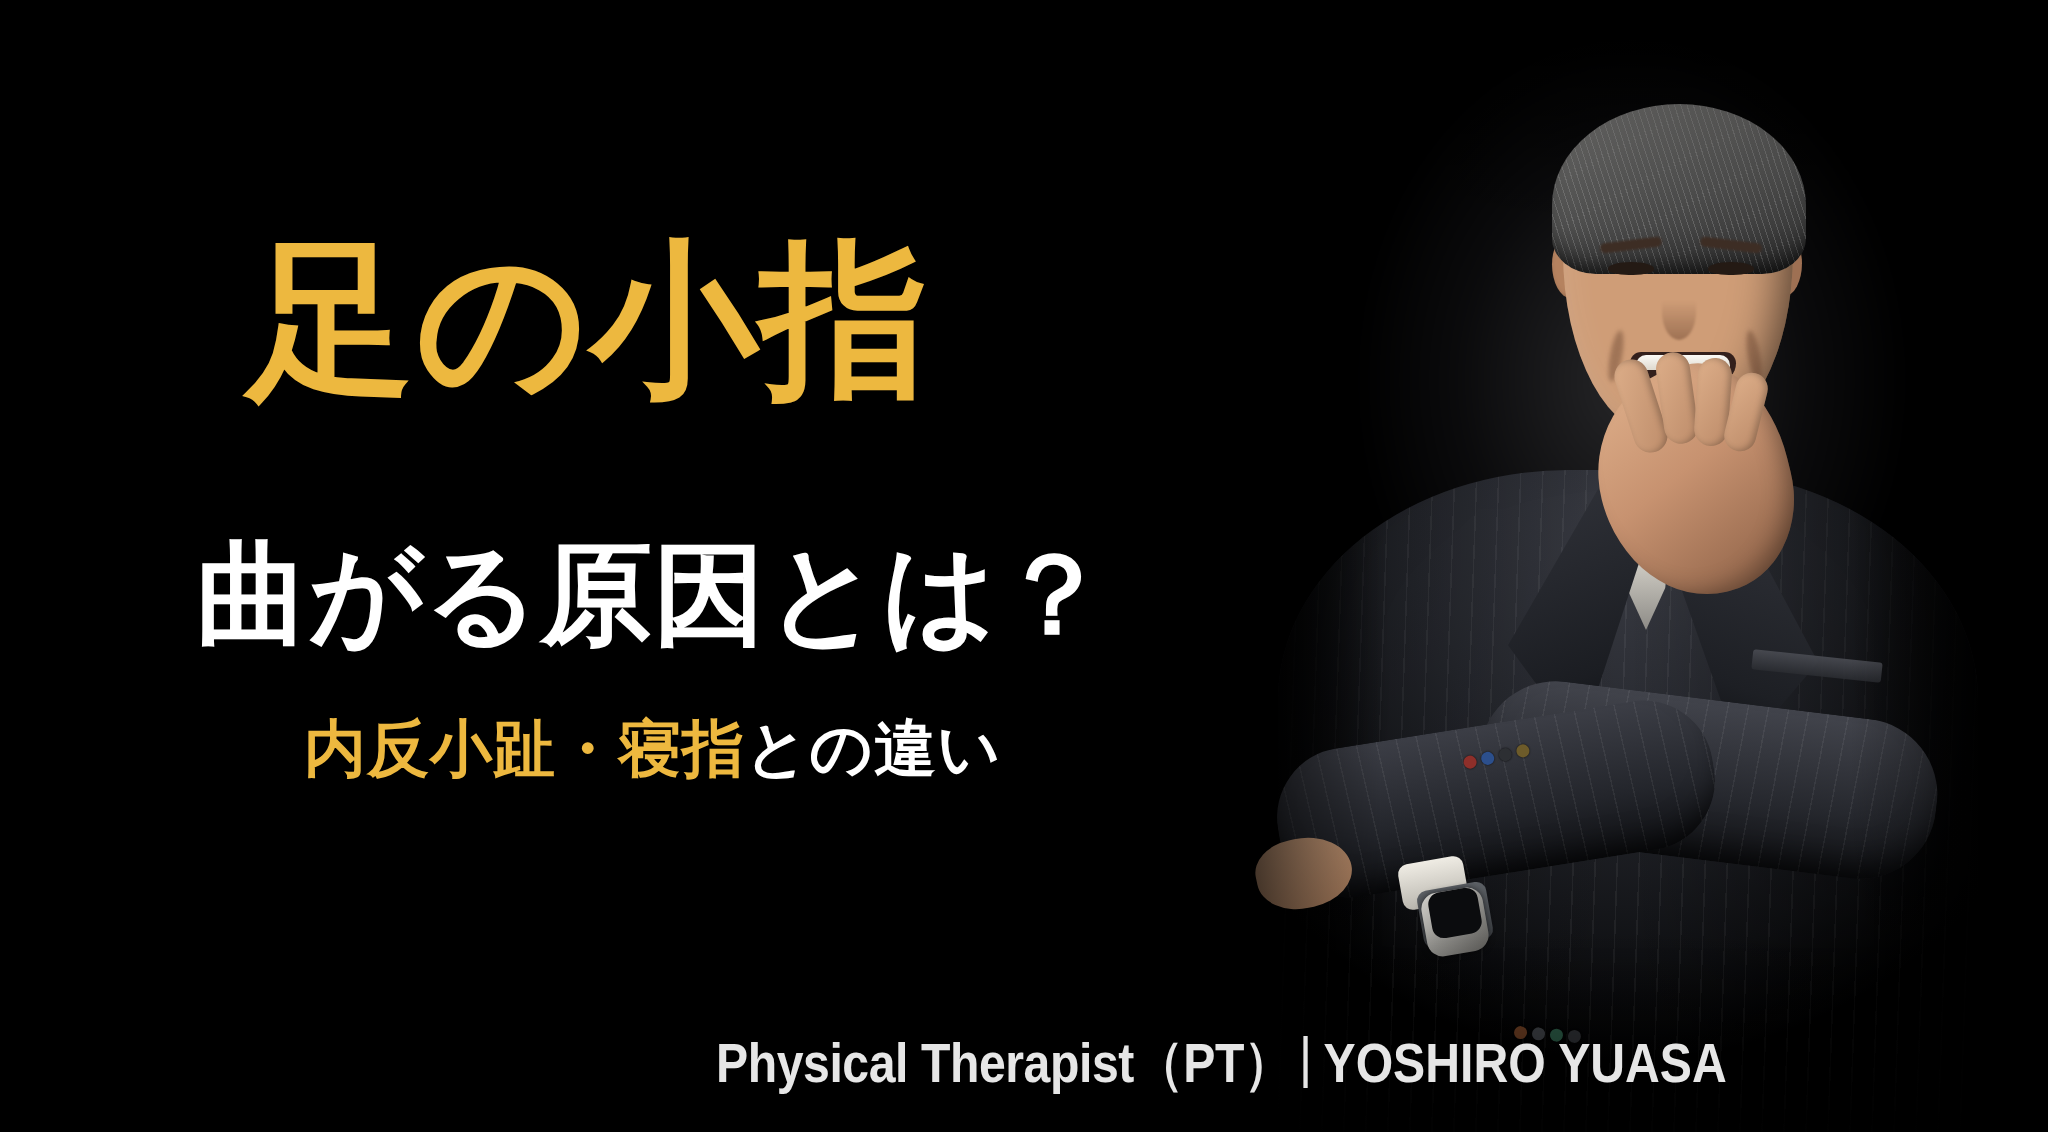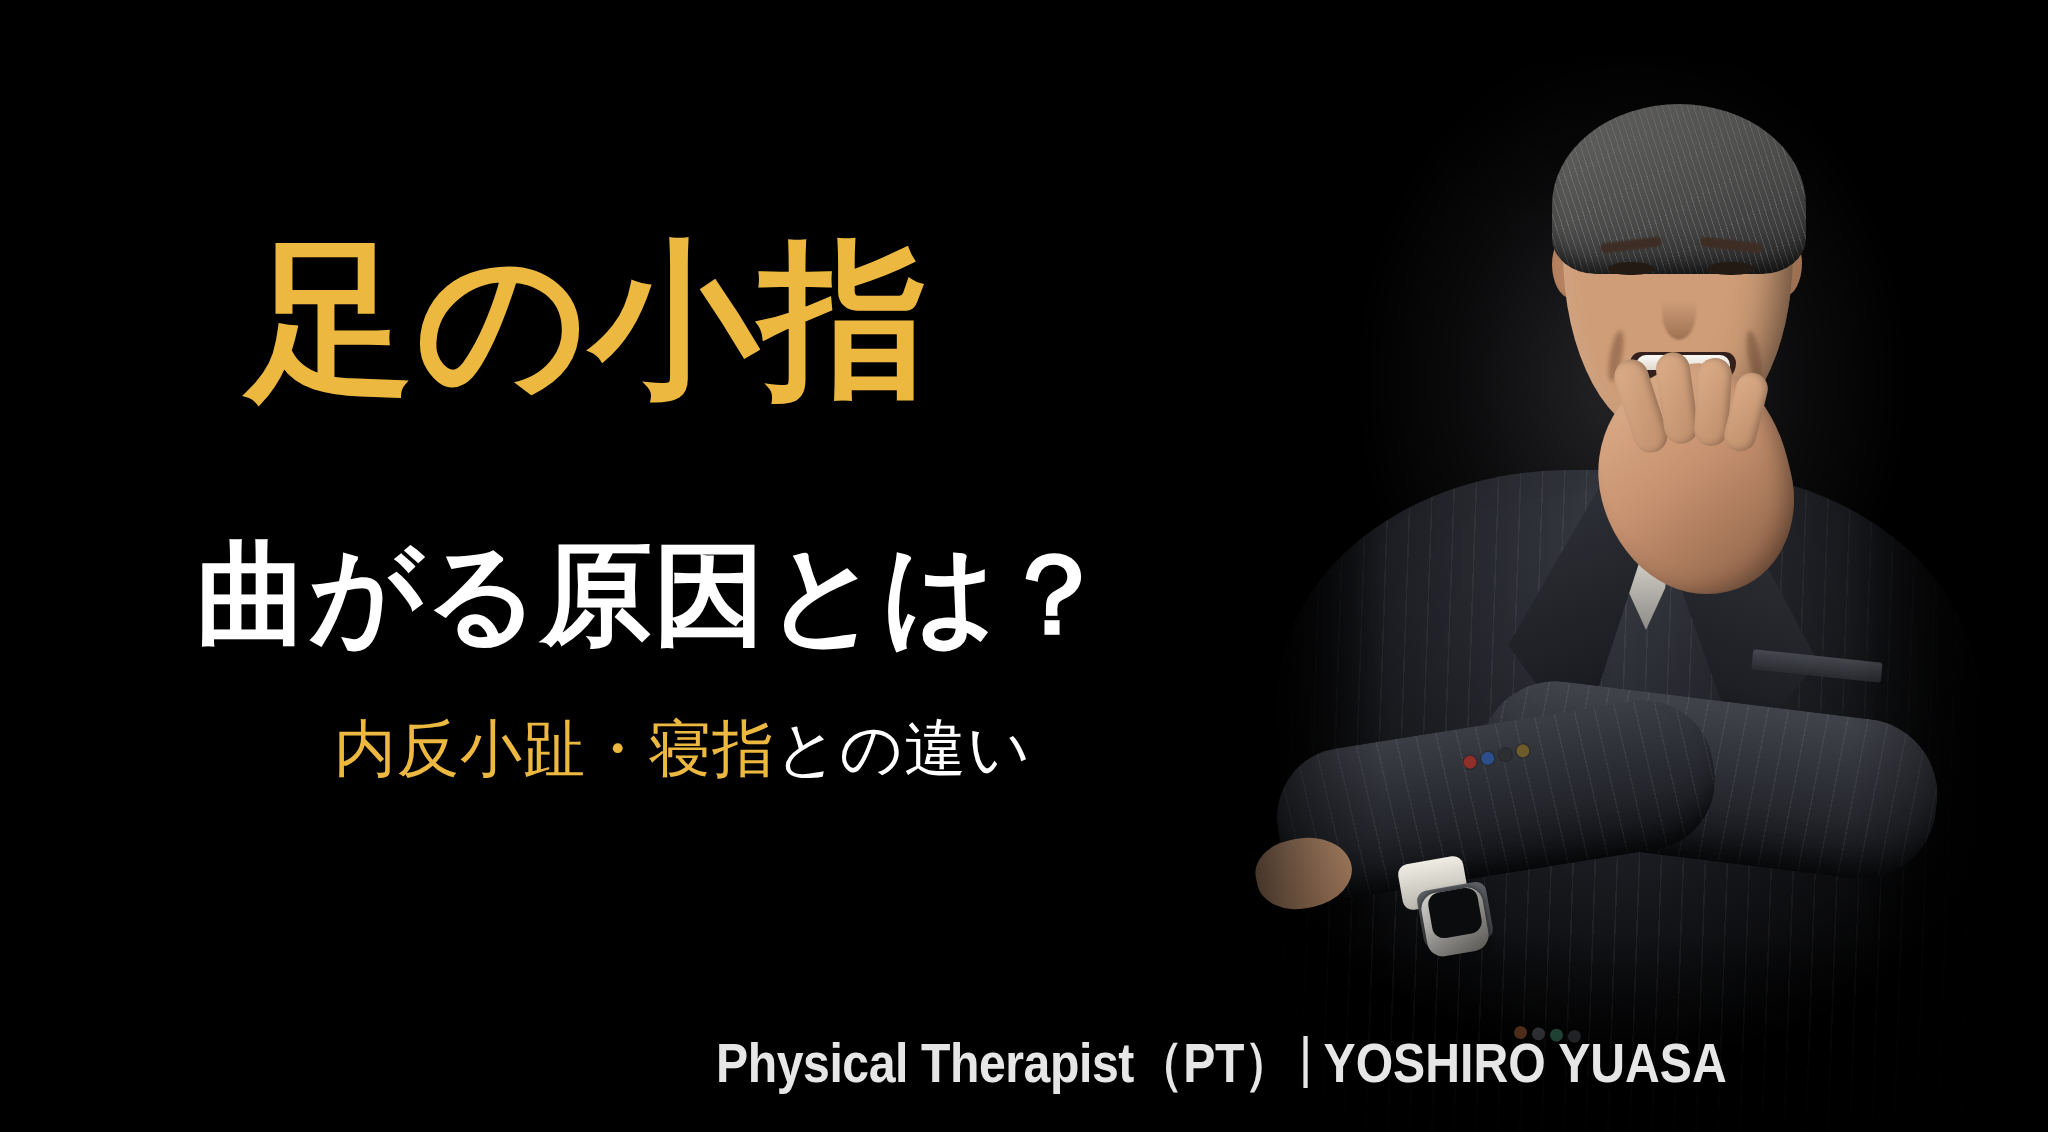--- a/index.html
+++ b/index.html
@@ -385,25 +385,25 @@
     font-size: 112px;
     line-height: 1;
     font-weight: 900;
     letter-spacing: 1px;
     color: #ffffff;
     white-space: nowrap;
     margin-top: 29px;
   }
   .tagline {
     position: absolute;
-    left: 334px;
+    left: 304px;
     top: 718px;
     font-size: 62px;
     line-height: 1;
-    font-weight: 400;
+    font-weight: 700;
     letter-spacing: 1px;
     white-space: nowrap;
   }
   .tagline .gold { color: #edb83f; }
   .tagline .white { color: #ffffff; }
 
   
   .credit {
     position: absolute;
     left: 716px;

